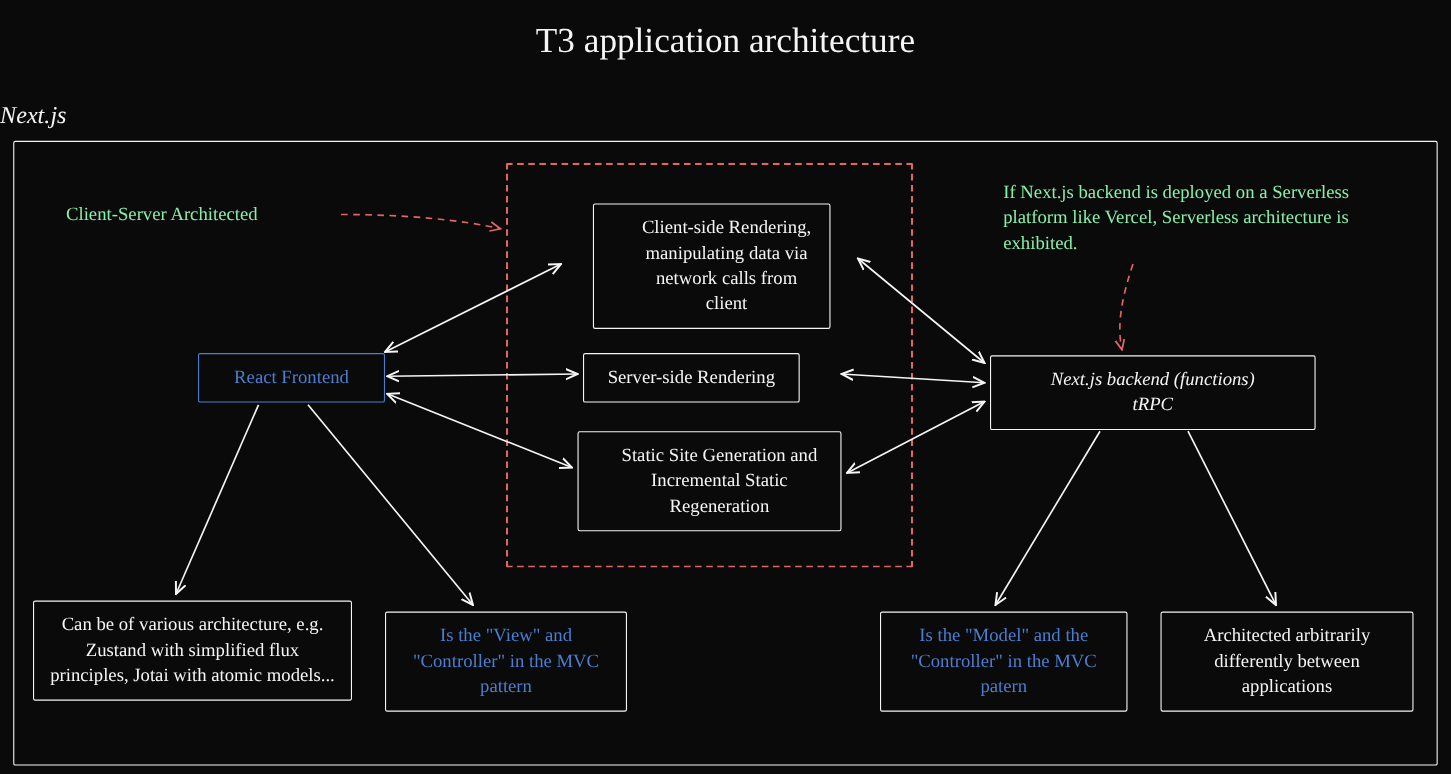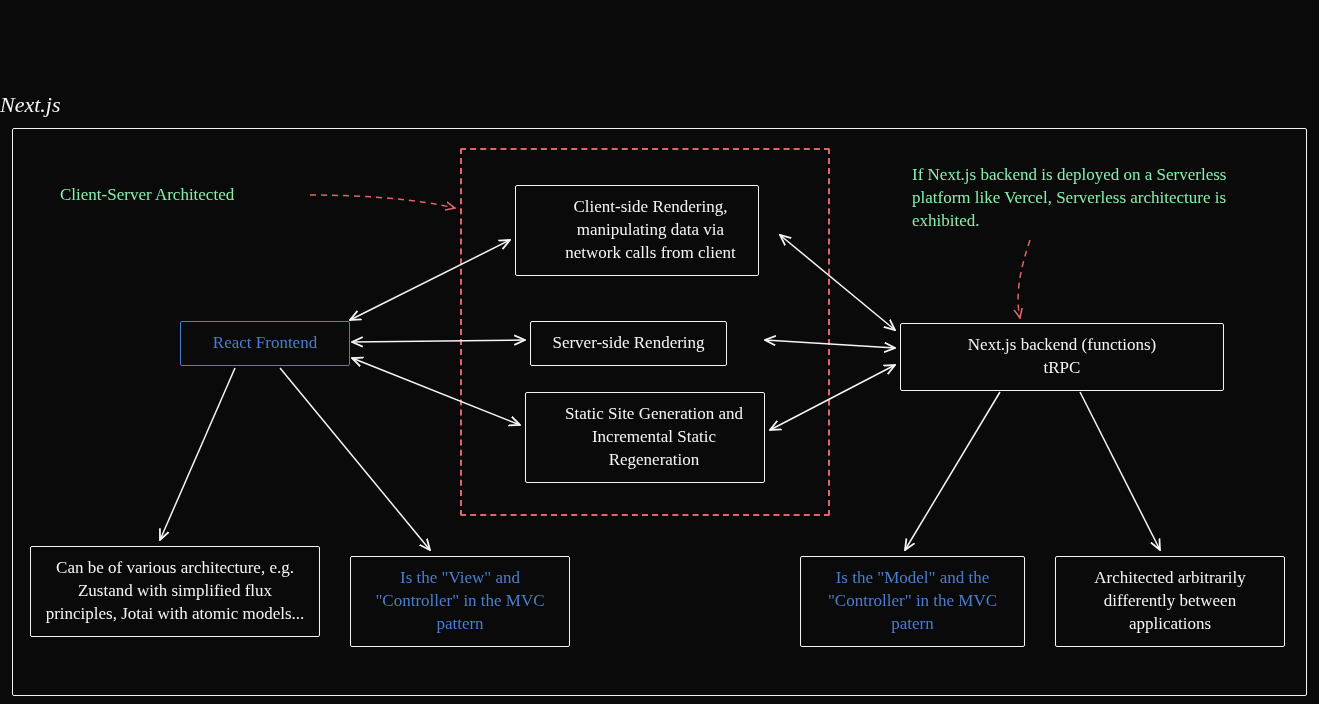--- a/index.html
+++ b/index.html
@@ -76,45 +76,46 @@
     width: 1319px;
     height: 704px;
     pointer-events: none;
   }
 </style>
 </head>
 <body>
 
 <div class="canvas">
 
+  <div class="title">T3 application architecture</div>
   <div class="subtitle">Next.js</div>
 
   <div class="outer-frame"></div>
   <div class="dashed-region"></div>
 
   <div class="note" style="left:60px; top:184px;">Client-Server Architected</div>
   <div class="note" style="left:912px; top:164px; width:360px;">If Next.js backend is deployed on a Serverless platform like Vercel, Serverless architecture is exhibited.</div>
 
   <div class="box blue-border" style="left:180px; top:321px; width:170px;font-family:Liberation Serif, serif;">
     <span>React Frontend</span>
   </div>
 
-  <div class="box" style="left:515px; top:185px; width:244px;padding-left:41px;">
+  <div class="box" style="left:539px; top:185px; width:216px;padding-left:41px;">
     <span>Client-side Rendering, manipulating data via network calls from client</span>
   </div>
 
   <div class="box" style="left:530px; top:321px; width:197px;">
     <span>Server-side Rendering</span>
   </div>
 
   <div class="box" style="left:525px; top:392px; width:240px;padding-left:32px;">
     <span>Static Site Generation and Incremental Static Regeneration</span>
   </div>
 
-  <div class="box" style="left:900px; top:323px; width:324px;">
+  <div class="box" style="left:900px; top:323px; width:296px;font-style:italic;">
     <span>Next.js backend (functions)</span><br>
     <span>tRPC</span>
   </div>
 
   <div class="box" style="left:30px; top:546px; width:290px;">
     <span>Can be of various architecture, e.g. Zustand with simplified flux principles, Jotai with atomic models...</span>
   </div>
 
   <div class="box" style="left:350px; top:556px; width:220px;">
     <span class="blue-text">Is the "View" and "Controller" in the MVC pattern</span>

